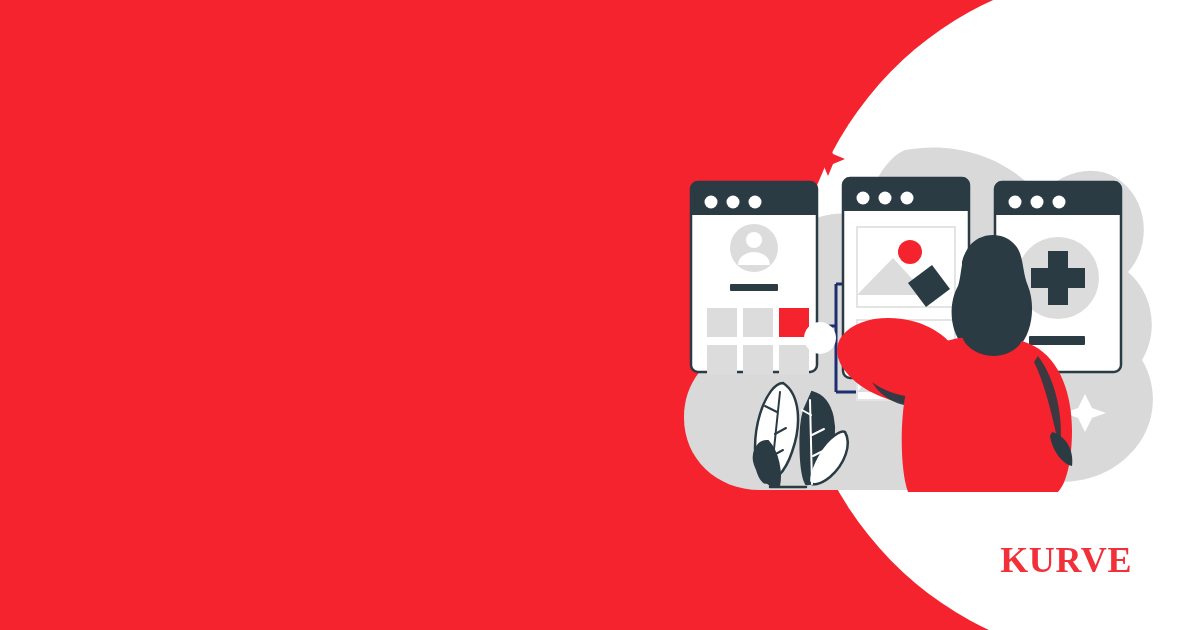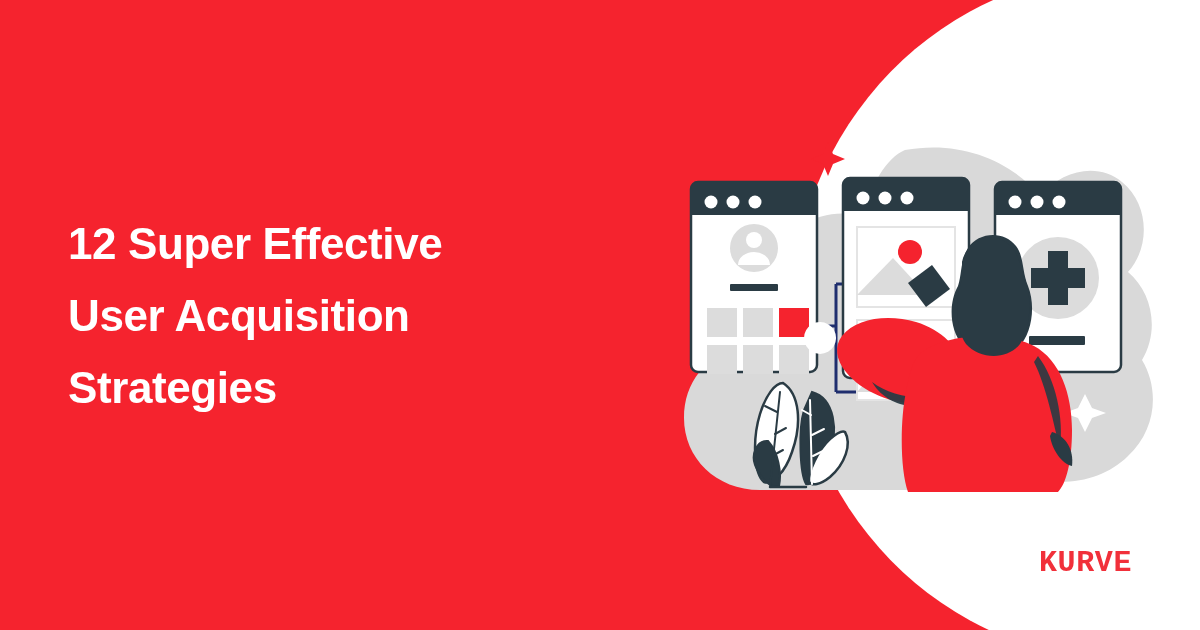--- a/index.html
+++ b/index.html
@@ -34,22 +34,22 @@
     font-weight: 700;
     line-height: 72px;
     letter-spacing: -0.4px;
     white-space: pre-line;
   }
   .brand-logo {
     position: absolute;
     right: 68px;
     bottom: 52px;
     color: #F1303A;
-    font-family: Liberation Mono, monospace;
-    font-size: 30px;
+    font-family: Liberation Serif, serif;
+    font-size: 36px;
     font-weight: 700;
     letter-spacing: 0.6px;
     line-height: 1;
   }
   .illustration {
     position: absolute;
     left: 0;
     top: 0;
     width: 1200px;
     height: 630px;
@@ -239,19 +239,16 @@
                C954 300, 956 330, 966 344
                C980 360, 1008 360, 1020 344
                C1030 330, 1032 300, 1026 282
                C1020 264, 1018 250, 1006 242
                C988 230, 966 242, 962 262 Z" fill="#2A3B44"></path>
     </g>
 
     <path d="M684 455 C700 478, 726 492, 760 492 L 760 630 L 620 630 L 620 455 Z" fill="#F5232E" opacity="0"></path>
   </svg>
 
-  <h1 class="headline">12 Super Effective
-User Acquisition
-Strategies</h1>
 
   <div class="brand-logo">KURVE</div>
 
 </div>
 
 </body></html>

